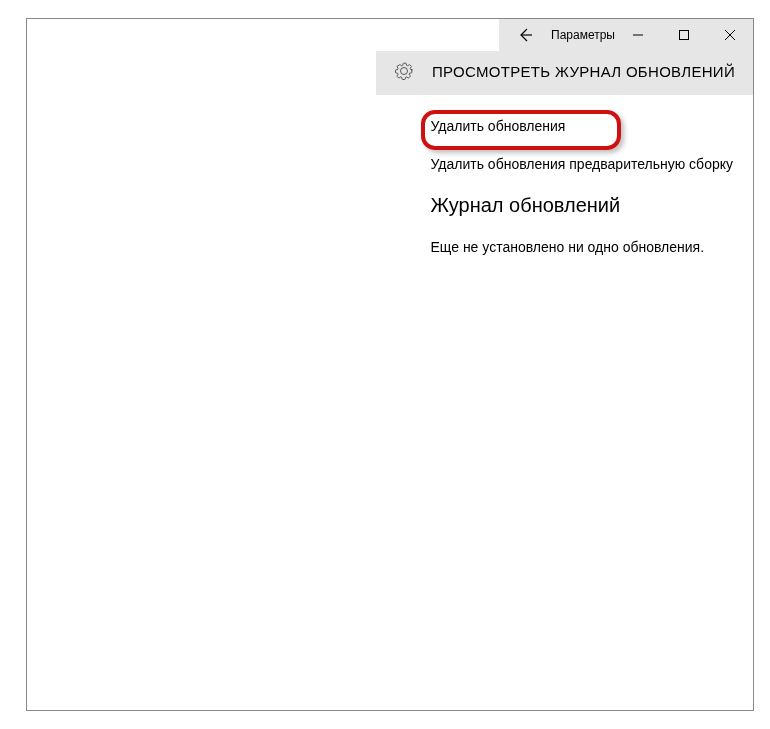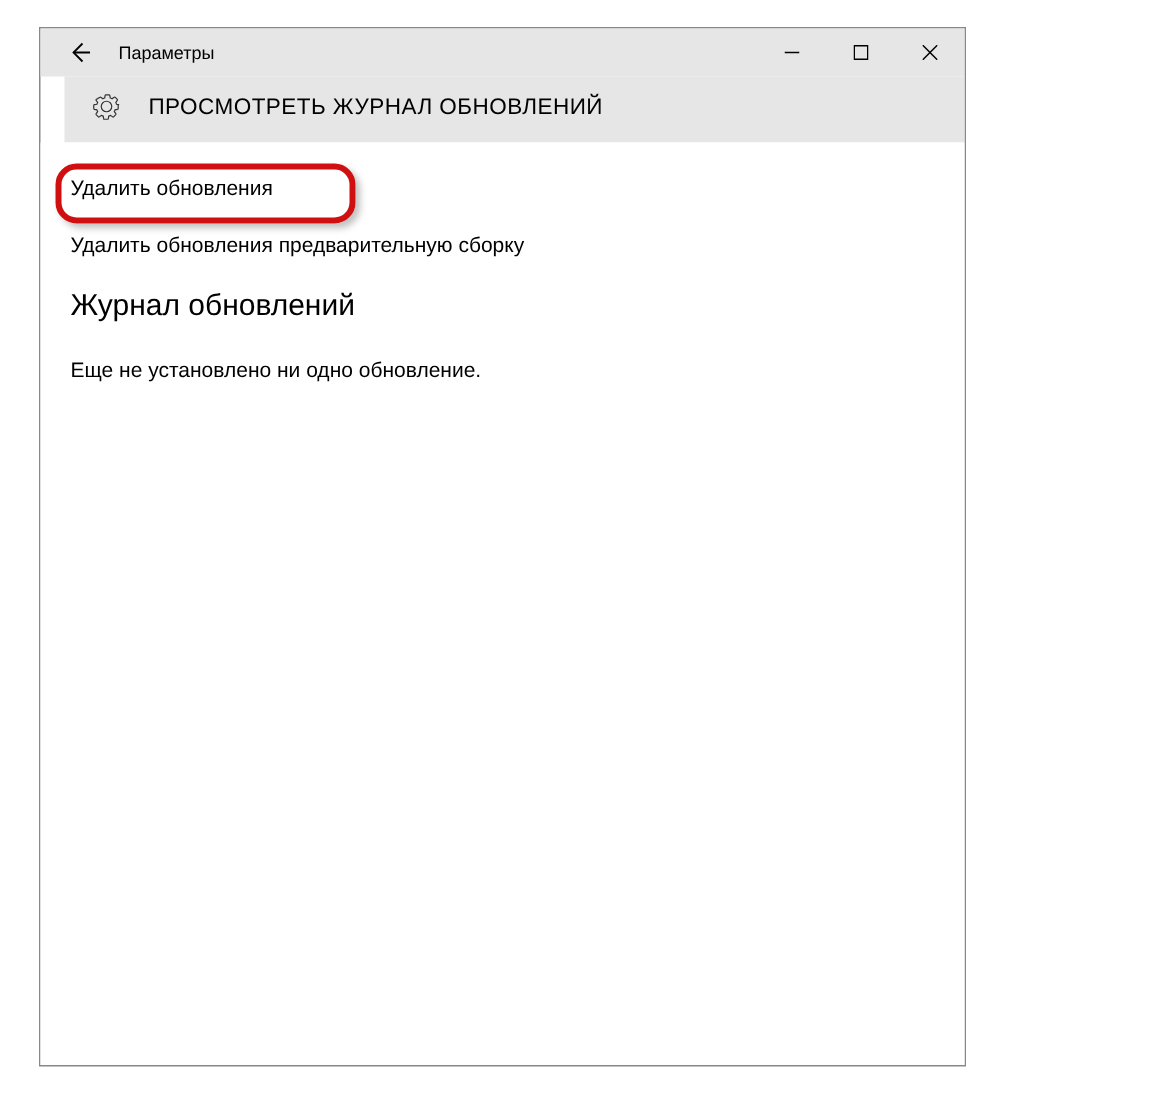--- a/index.html
+++ b/index.html
@@ -11,26 +11,27 @@
     body {
       background: #fff;
       width: 770px;
       height: 729px;
       position: relative;
     }
     .window {
       position: absolute;
       top: 18px;
       left: 26px;
-      width: 618px;
+      width: 728px;
       height: 693px;
       border: 1px solid #888;
       background: #fff;
       display: flex;
       flex-direction: column;
+      align-items: flex-end;
     }
     .titlebar {
       height: 32px;
       background: #e6e6e6;
       display: flex;
       align-items: center;
       padding-left: 6px;
     }
     .back-btn {
       width: 40px;
@@ -167,15 +168,15 @@
     <div class="page-heading">ПРОСМОТРЕТЬ ЖУРНАЛ ОБНОВЛЕНИЙ</div>
   </div>
 
   <div class="content">
     <div class="link-wrap">
       <span class="link">Удалить обновления</span>
       <div class="highlight"></div>
     </div>
     <span class="link">Удалить обновления предварительную сборку</span>
     <div class="section-heading">Журнал обновлений</div>
-    <div class="body-text">Еще не установлено ни одно обновление.</div>
+    <div class="body-text">Еще не установлено ни одно обновления.</div>
   </div>
 </div>
 
 </body></html>

